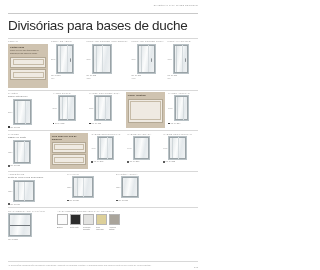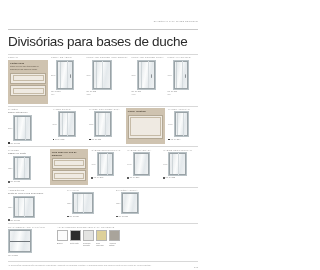--- a/index.html
+++ b/index.html
@@ -4,21 +4,21 @@
 <style>
   html,body{margin:0;padding:0;}
   body{
     width:206px;height:270px;
     background:#ffffff;
     font-family:"Liberation Sans",sans-serif;
     color:#3b3b3b;
     overflow:hidden;
     position:relative;
   }
-  .page{position:relative;width:206px;height:270px;box-sizing:border-box;padding:16px 8px;}
+  .page{position:relative;width:206px;height:270px;box-sizing:border-box;padding:0 8px;}
 
   
   .topbar{position:relative;height:16px;}
   .topbar .rule{position:absolute;left:0;right:0;top:13px;height:1px;background:#c9c9c9;}
   .topbar .crumb{
     position:absolute;right:0;top:4px;
     font-size:2.1px;letter-spacing:.25px;color:#8c8c8c;
     white-space:nowrap;text-transform:uppercase;
   }
   h1.title{

